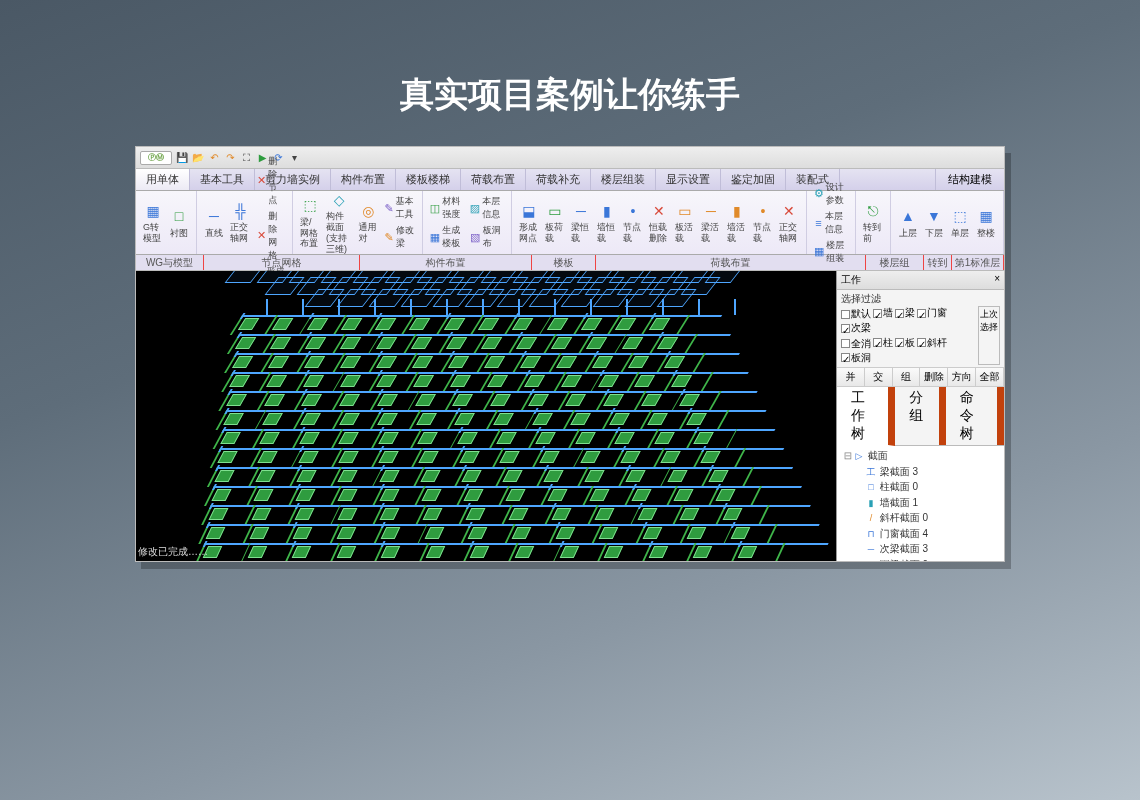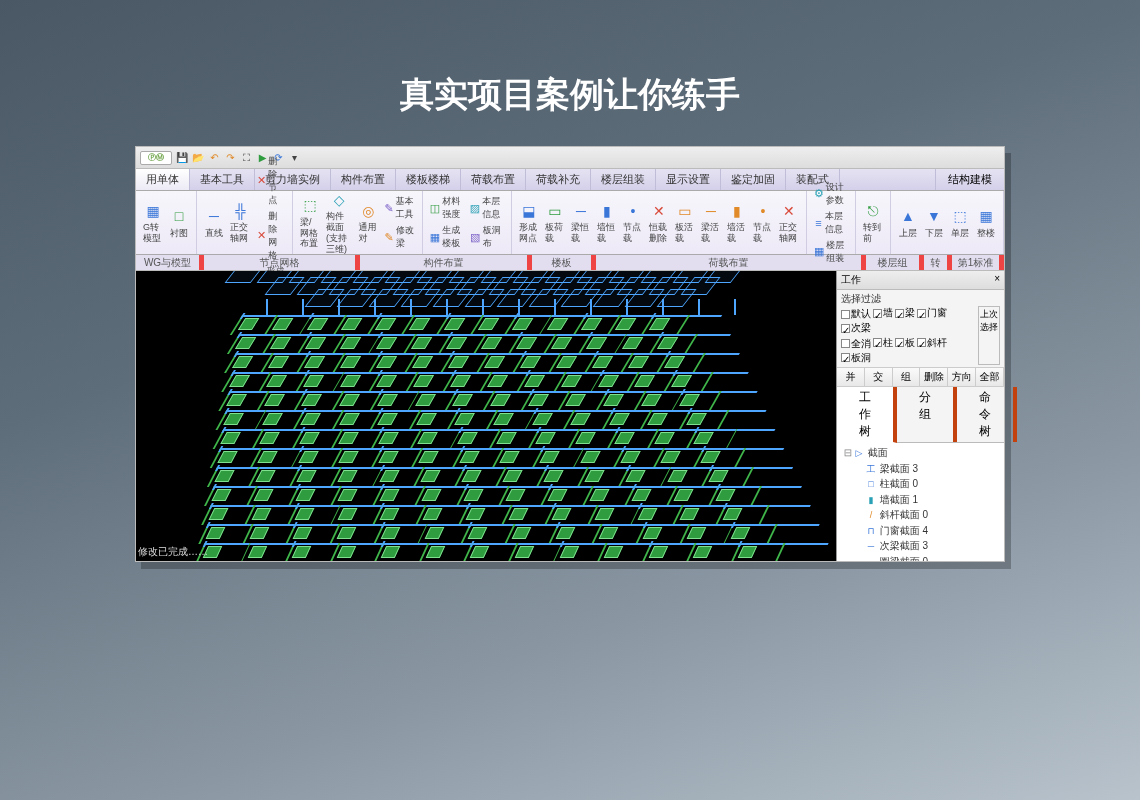--- a/index.html
+++ b/index.html
@@ -17,41 +17,41 @@
 .tab.active{background:linear-gradient(#fff,#eceaf5)}
 .tab-right{margin-left:auto;padding:3px 12px;border-left:1px solid #c0bdd8}
 .ribbon{height:64px;background:linear-gradient(#f7f6fb,#ede9f7);display:flex;border-bottom:1px solid #aaa}
 .rgroup{display:flex;align-items:center;padding:2px 4px;border-right:1px solid #d0cde2}
 .rbtn{display:flex;flex-direction:column;align-items:center;justify-content:center;padding:2px 3px;font-size:9px;color:#444;cursor:pointer;line-height:1.2}
 .rbtn .ic{width:20px;height:20px;margin-bottom:1px;display:flex;align-items:center;justify-content:center;font-size:14px}
 .rbtn2{display:flex;align-items:center;padding:1px 3px;font-size:9px;color:#444;cursor:pointer;gap:2px}
 .rbtn2 .ic2{width:14px;height:14px;display:flex;align-items:center;justify-content:center;font-size:11px}
 .rcol{display:flex;flex-direction:column;gap:1px}
 .grplabel{height:16px;background:#e2def0;display:flex;border-bottom:1px solid #bbb}
-.glab{font-size:10px;color:#555;text-align:center;padding:1px 2px;border-right:5px solid #ef4444}
+.glab{font-size:10px;color:#555;text-align:center;padding:1px 2px;border-right:1px solid #ef4444}
 .workarea{display:flex;height:290px}
 .viewport{flex:1;background:#000;position:relative;overflow:hidden}
 .bstage{position:absolute;left:70px;top:-12px;width:640px;height:320px}
 .roofrow{position:absolute;left:0;width:640px;height:22px;display:flex;gap:6px;padding-left:14px}
 .roofbox{width:26px;height:18px;border:1.5px solid #4ea6ff;background:rgba(70,160,255,.06)}
 .floor{position:absolute;left:0;width:560px;height:20px}
 .col{position:absolute;top:0;width:1.8px;height:20px;background:#3fb54a}
 .win{position:absolute;top:3px;width:14px;height:12px;background:#2f9c3f;border:1px solid #7fe090}
 .beam{position:absolute;left:0;height:2.2px;background:#4ea6ff}
 .beamV{position:absolute;width:2px;background:#4ea6ff}
 .rightpane{width:168px;background:#f4f4f4;border-left:1px solid #999;font-size:10px;display:flex;flex-direction:column}
 .rp-title{background:linear-gradient(#eee,#ddd);padding:2px 4px;border-bottom:1px solid #bbb;font-size:10px;display:flex;justify-content:space-between}
 .rp-sec{padding:2px 4px;border-bottom:1px solid #ccc}
 .rp-flt{font-size:10px;color:#333}
 .chk{display:inline-flex;align-items:center;gap:1px;margin-right:2px}
 .chkbox{width:9px;height:9px;border:1px solid #888;display:inline-block;background:#fff}
 .btnrow{display:flex;gap:0;border-bottom:1px solid #ccc}
 .sbtn{flex:1;text-align:center;font-size:10px;padding:2px 0;border-right:1px solid #ccc;background:linear-gradient(#fafafa,#e8e8e8);cursor:pointer}
 .ptabs{display:flex;border-bottom:1px solid #bbb}
-.ptab{padding:2px 22px;font-size:12px;border-right:4px solid #c2410c;cursor:pointer}
+.ptab{padding:2px 14px;font-size:14px;border-right:7px solid #c2410c;cursor:pointer}
 .ptab.on{background:#fff;border-bottom:1px solid #fff;margin-bottom:-1px}
 .tree{flex:1;overflow:auto;background:#fff;padding:2px;font-size:10px;line-height:1.5;color:#333}
 .tnode{white-space:nowrap}
 .ti{display:inline-block;width:10px;text-align:center;color:#888}
 .ticn{display:inline-block;width:12px;text-align:center;font-size:9px}
 .vp-btm{position:absolute;left:2px;bottom:2px;font-size:10px;color:#ddd}
 .descbox{background:#fff;padding:18px 26px 22px;font-size:19px;line-height:1.65;color:#222}
 .c-blue{color:#3a76d8}.c-cyan{color:#29a0b5}.c-green{color:#2e9c3f}.c-red{color:#d84a3a}.c-orange{color:#e08a2a}.c-purple{color:#7a5fc7}.c-yel{color:#c9a227}
 </style>
 </head>

